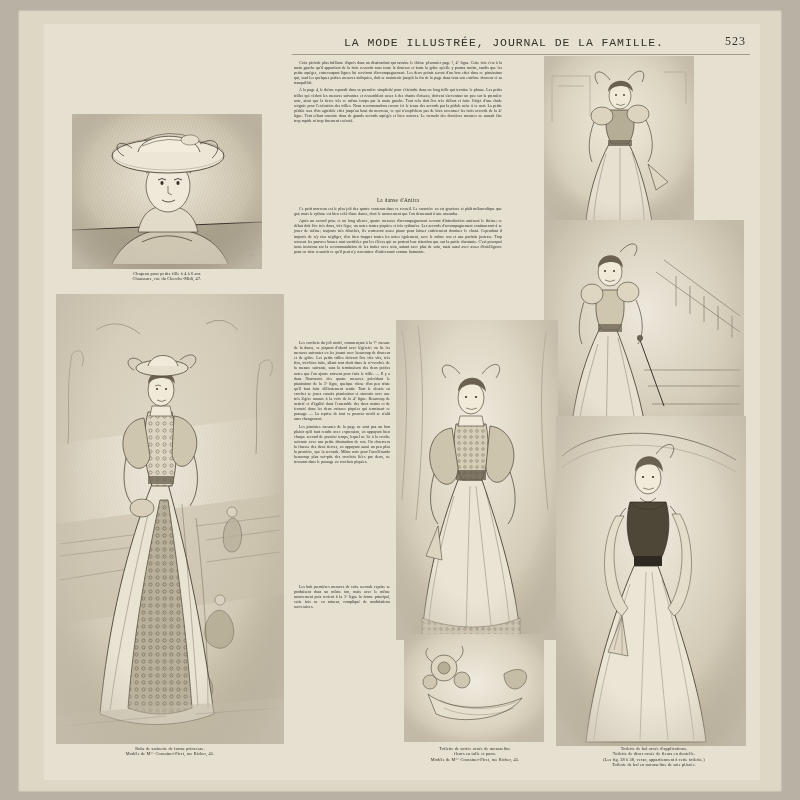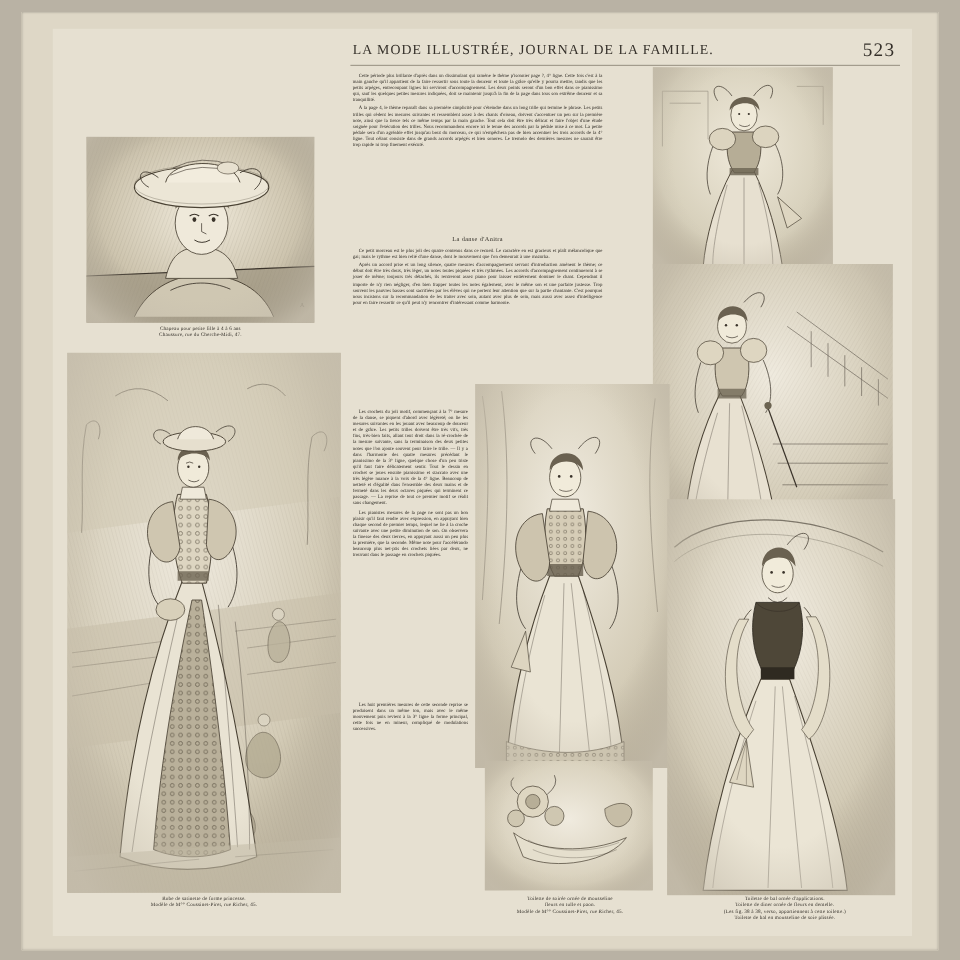--- a/index.html
+++ b/index.html
@@ -24,28 +24,28 @@
       radial-gradient(circle at 25% 88%, rgba(120,105,80,.08) 0 2px, transparent 3px);
     pointer-events:none;
   }
   .sheet{
     position:absolute;left:26px;top:14px;right:22px;bottom:12px;
     background:#e6e0d1;
   }
   
   .masthead{
     position:absolute;left:250px;top:12px;width:420px;
-    text-align:left;
+    text-align:center;
     font-size:11.5px;letter-spacing:.9px;
     color:#35302a;
-    font-family:Liberation Serif, serif;
+    font-family:Liberation Mono, monospace;
   }
   .folio{
     position:absolute;right:14px;top:10px;
-    font-size:16px;color:#35302a;letter-spacing:1px;
+    font-size:12px;color:#35302a;letter-spacing:1px;
   }
   .rule{
     position:absolute;left:248px;top:30px;width:458px;height:1px;background:#6b6455;opacity:.55;
   }
   
   .col{
     position:absolute;
     text-align:justify;
     color:#2f2b25;
     font-size:4.0px;

